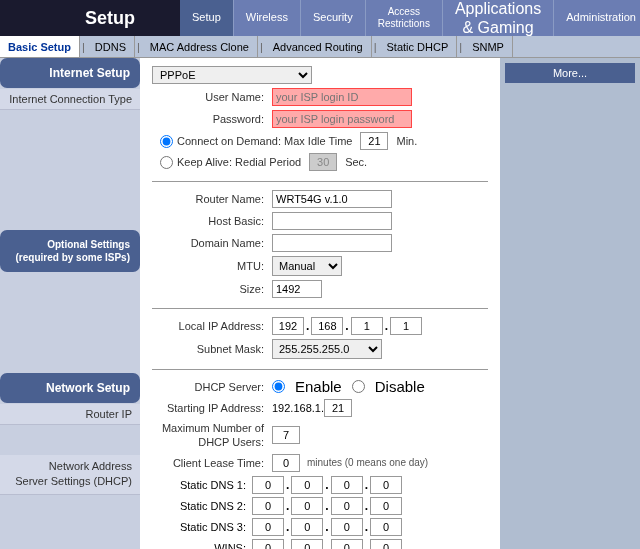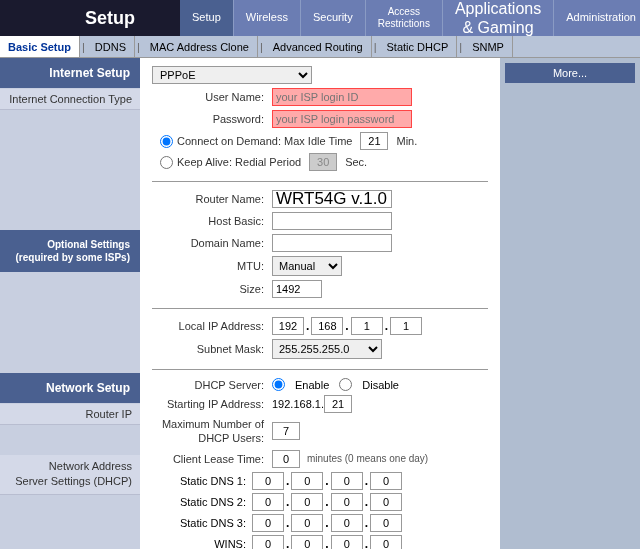--- a/index.html
+++ b/index.html
@@ -18,21 +18,21 @@
     .sub-nav { display: flex; background: #b8c4d8; height: 22px; align-items: center; border-bottom: 1px solid #999; }
     .sub-nav-item { padding: 0 8px; color: #000; font-size: 11px; cursor: pointer; border-right: 1px solid #999; height: 100%; display: flex; align-items: center; }
     .sub-nav-item.active { background: white; color: #003399; font-weight: bold; }
     .sub-nav-sep { color: #666; padding: 0 2px; }
     
     
     .content-wrapper { display: flex; background: #e8eaf0; }
     
     
     .sidebar { width: 140px; background: #c8cfe0; min-height: 490px; }
-    .sidebar-section { background: #4a6090; color: white; font-size: 12px; font-weight: bold; padding: 8px 10px; text-align: right; margin-bottom: 1px; }
+    .sidebar-section { background: #4a6090; color: white; font-size: 12px; font-weight: bold; padding: 8px 10px; text-align: right; margin-bottom: 1px; border-radius: 7px; }
     .sidebar-item { color: #333; font-size: 11px; padding: 4px 8px; text-align: right; background: #d4d9e8; border-bottom: 1px solid #b8bdd0; }
     .sidebar-spacer { height: 60px; background: #c8cfe0; }
     
     
     .right-panel { width: 140px; background: #b0bdd0; min-height: 490px; display: flex; flex-direction: column; }
     .more-btn { background: #4a6090; color: white; padding: 4px 10px; margin: 5px; font-size: 11px; cursor: pointer; border: none; text-align: center; }
     
     
     .center-content { flex: 1; background: white; padding: 8px 12px; overflow-y: auto; }
     
@@ -55,24 +55,24 @@
     .ip-group { display: flex; align-items: center; gap: 2px; }
     .ip-box { width: 32px; border: 1px solid #999; padding: 1px 2px; font-size: 11px; height: 18px; text-align: center; }
     .ip-dot { font-size: 12px; font-weight: bold; }
     
     .subnet-select { display: flex; align-items: center; gap: 2px; }
     
     .dns-row { display: flex; align-items: center; margin-bottom: 3px; }
     .dns-label { width: 100px; text-align: right; padding-right: 6px; font-size: 11px; flex-shrink: 0; }
     
     .enable-disable { display: flex; align-items: center; gap: 10px; }
-    .enable-disable label { font-size: 11px; }
+    .enable-disable label { font-size: 15px; }
     
     .small-input { width: 30px; border: 1px solid #999; padding: 1px 2px; font-size: 11px; height: 18px; text-align: center; }
-    .large-input { width: 120px; border: 1px solid #999; padding: 0 3px; font-size: 17px; height: 18px; }
+    .large-input { width: 120px; border: 1px solid #999; padding: 0 3px; font-size: 11px; height: 18px; }
     
     .note-text { font-size: 10px; color: #555; margin-left: 7px; }
     
     .mtu-row { display: flex; align-items: center; gap: 4px; }
   </style>
 </head>
 <body>
 
 <div class="header">
   <div class="header-title">Setup</div>

